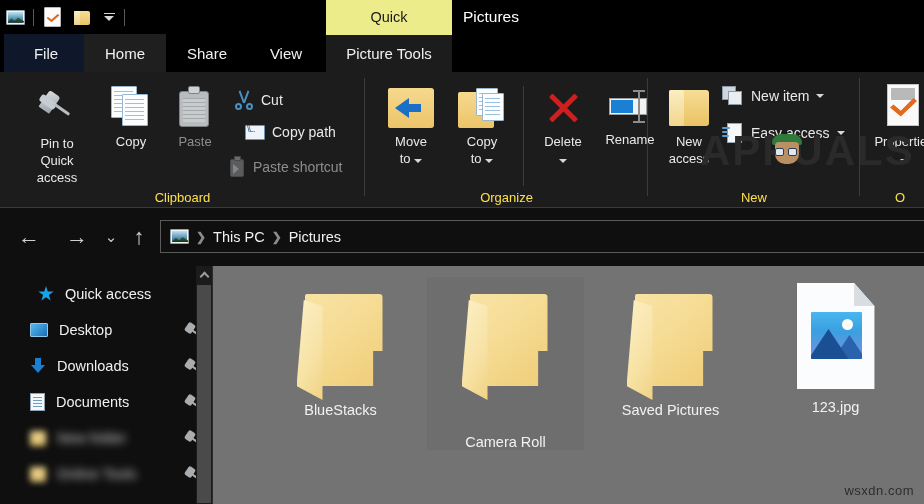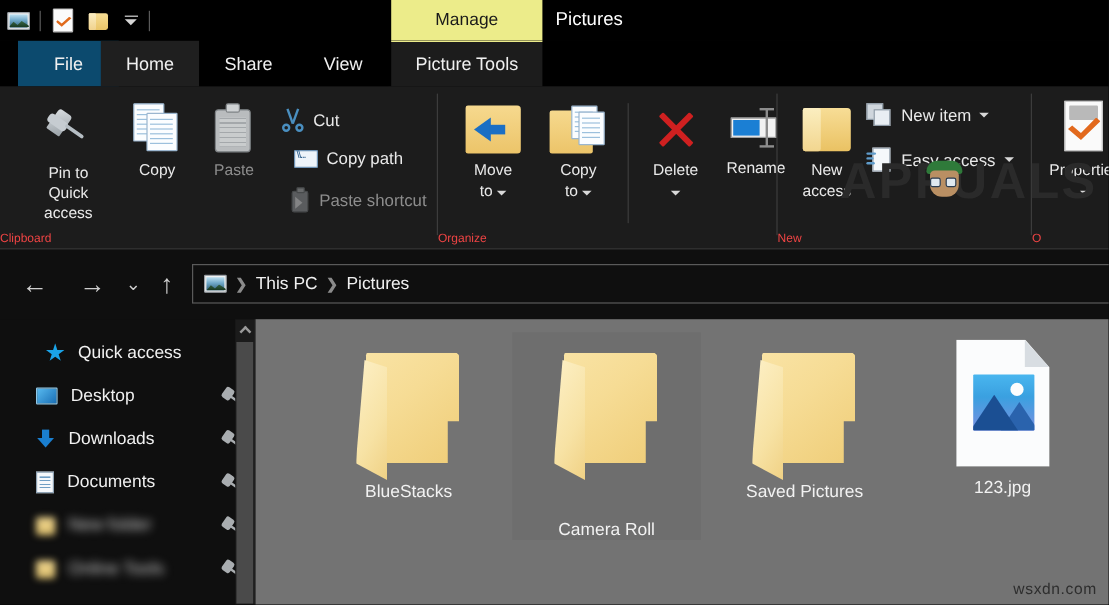--- a/index.html
+++ b/index.html
@@ -61,31 +61,31 @@
     background:#ecec8a; color:#1a1a1a; display:flex;align-items:center;justify-content:center;
     font-size:14.5px;
   }
   .win-title{ position:absolute; left:463px; top:0; height:34px; display:flex;align-items:center;
     font-size:15.5px; color:#ffffff; }
 
   
   .tabsrow{ position:absolute; left:0; top:34px; width:924px; height:38px; background:#000; }
   .tab{ position:absolute; top:0; height:38px; display:flex;align-items:center;justify-content:center;
         font-size:15px; color:#f0f0f0; cursor:default; }
-  .tab-file{ left:15px; width:84px; background:#0c4a6e; }
+  .tab-file{ left:4px; width:84px; background:#0f172a; }
   .tab-home{ left:84px; width:82px; background:#1f1f1f; }
   .tab-share{ left:166px; width:82px; background:#000; }
   .tab-view{ left:248px; width:76px; background:#000; }
   .tab-ctx{ left:326px; width:126px; background:#1c1c1c; border-top:1px solid #ecec8a; }
 
   
   .ribbon{ position:absolute; left:0; top:72px; width:924px; height:136px; background:#1c1c1c;
            border-bottom:1px solid #3a3a3a; }
   .grp{ position:absolute; top:0; height:136px; }
-  .grp-label{ position:absolute; bottom:3px; width:100%; font-size:10px; color:#ef4444; }
+  .grp-label{ position:absolute; bottom:3px; width:100%; text-align:center; font-size:13px; color:#fde047; }
   .grp-div{ position:absolute; top:6px; width:1px; height:118px; background:#3c3c3c; }
 
   .bigbtn{ position:absolute; display:flex; flex-direction:column; align-items:center; }
   .bigbtn .lbl{ font-size:13px; color:#e9e9e9; text-align:center; line-height:17px; margin-top:5px; }
   .smallrow{ position:absolute; display:flex; align-items:center; gap:7px; }
   .smallrow .lbl{ font-size:14px; color:#e9e9e9; white-space:nowrap; }
   .smallrow.dim .lbl{ color:#8d8d8d; }
   .caret-dn{ width:0;height:0;border-left:4.5px solid transparent;border-right:4.5px solid transparent;border-top:4.5px solid #d8d8d8; display:inline-block; }
   .caret-dn.sm{ border-left-width:4px;border-right-width:4px;border-top-width:4px; }
 
@@ -259,21 +259,21 @@
       <div class="qat-item">
           <span class="icon-folder-sm"></span>
         </div>
       <div class="qat-caret-wrap">
         <span class="qat-caret-line"></span>
         <span class="qat-caret"></span>
       </div>
       <div class="qat-sep"></div>
     </div>
 
-    <div class="ctx-manage">Manage</div>
+    <div class="ctx-manage">Quick</div>
     <div class="win-title">Pictures</div>
   </div>
 
   <div class="tabsrow">
     <div class="tab tab-file">File</div>
     <div class="tab tab-home">Home</div>
     <div class="tab tab-share">Share</div>
     <div class="tab tab-view">View</div>
     <div class="tab tab-ctx">Picture Tools</div>
   </div>
@@ -329,21 +329,21 @@
             <i class="sc-o2"></i>
           </span>
         <span class="lbl">Cut</span>
       </div>
 
       <div class="smallrow" style="left:234px;top:52px;margin-left:11px;">
         <span class="i-copypath"></span>
         <span class="lbl">Copy path</span>
       </div>
 
-      <div class="smallrow dim" style="left:241px;top:84px;">
+      <div class="smallrow dim" style="left:228px;top:84px;">
         <span class="i-pasteshort">
             <i class="pb"></i>
             <i class="pc"></i>
             <i class="arw"></i>
           </span>
         <span class="lbl">Paste shortcut</span>
       </div>
 
       <div class="grp-label">Clipboard</div>
       <div class="grp-div" style="right:0;"></div>

